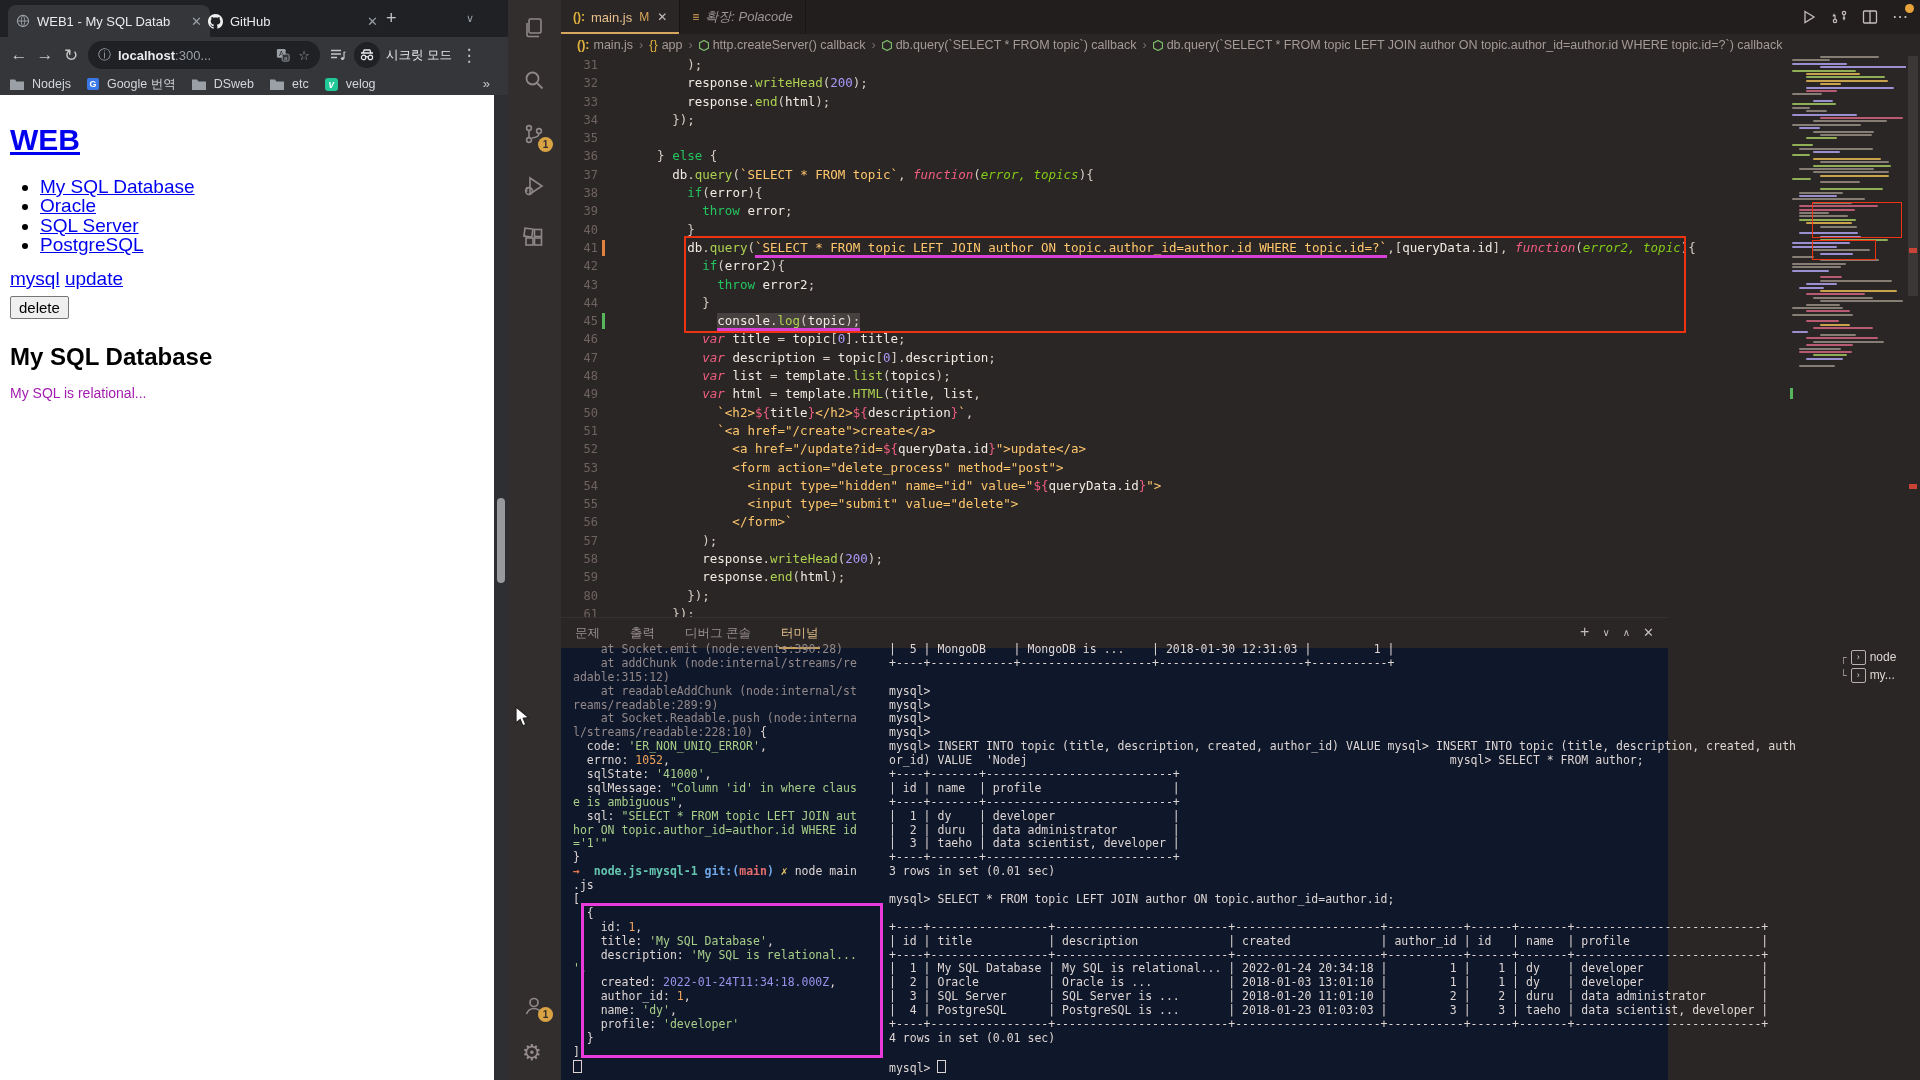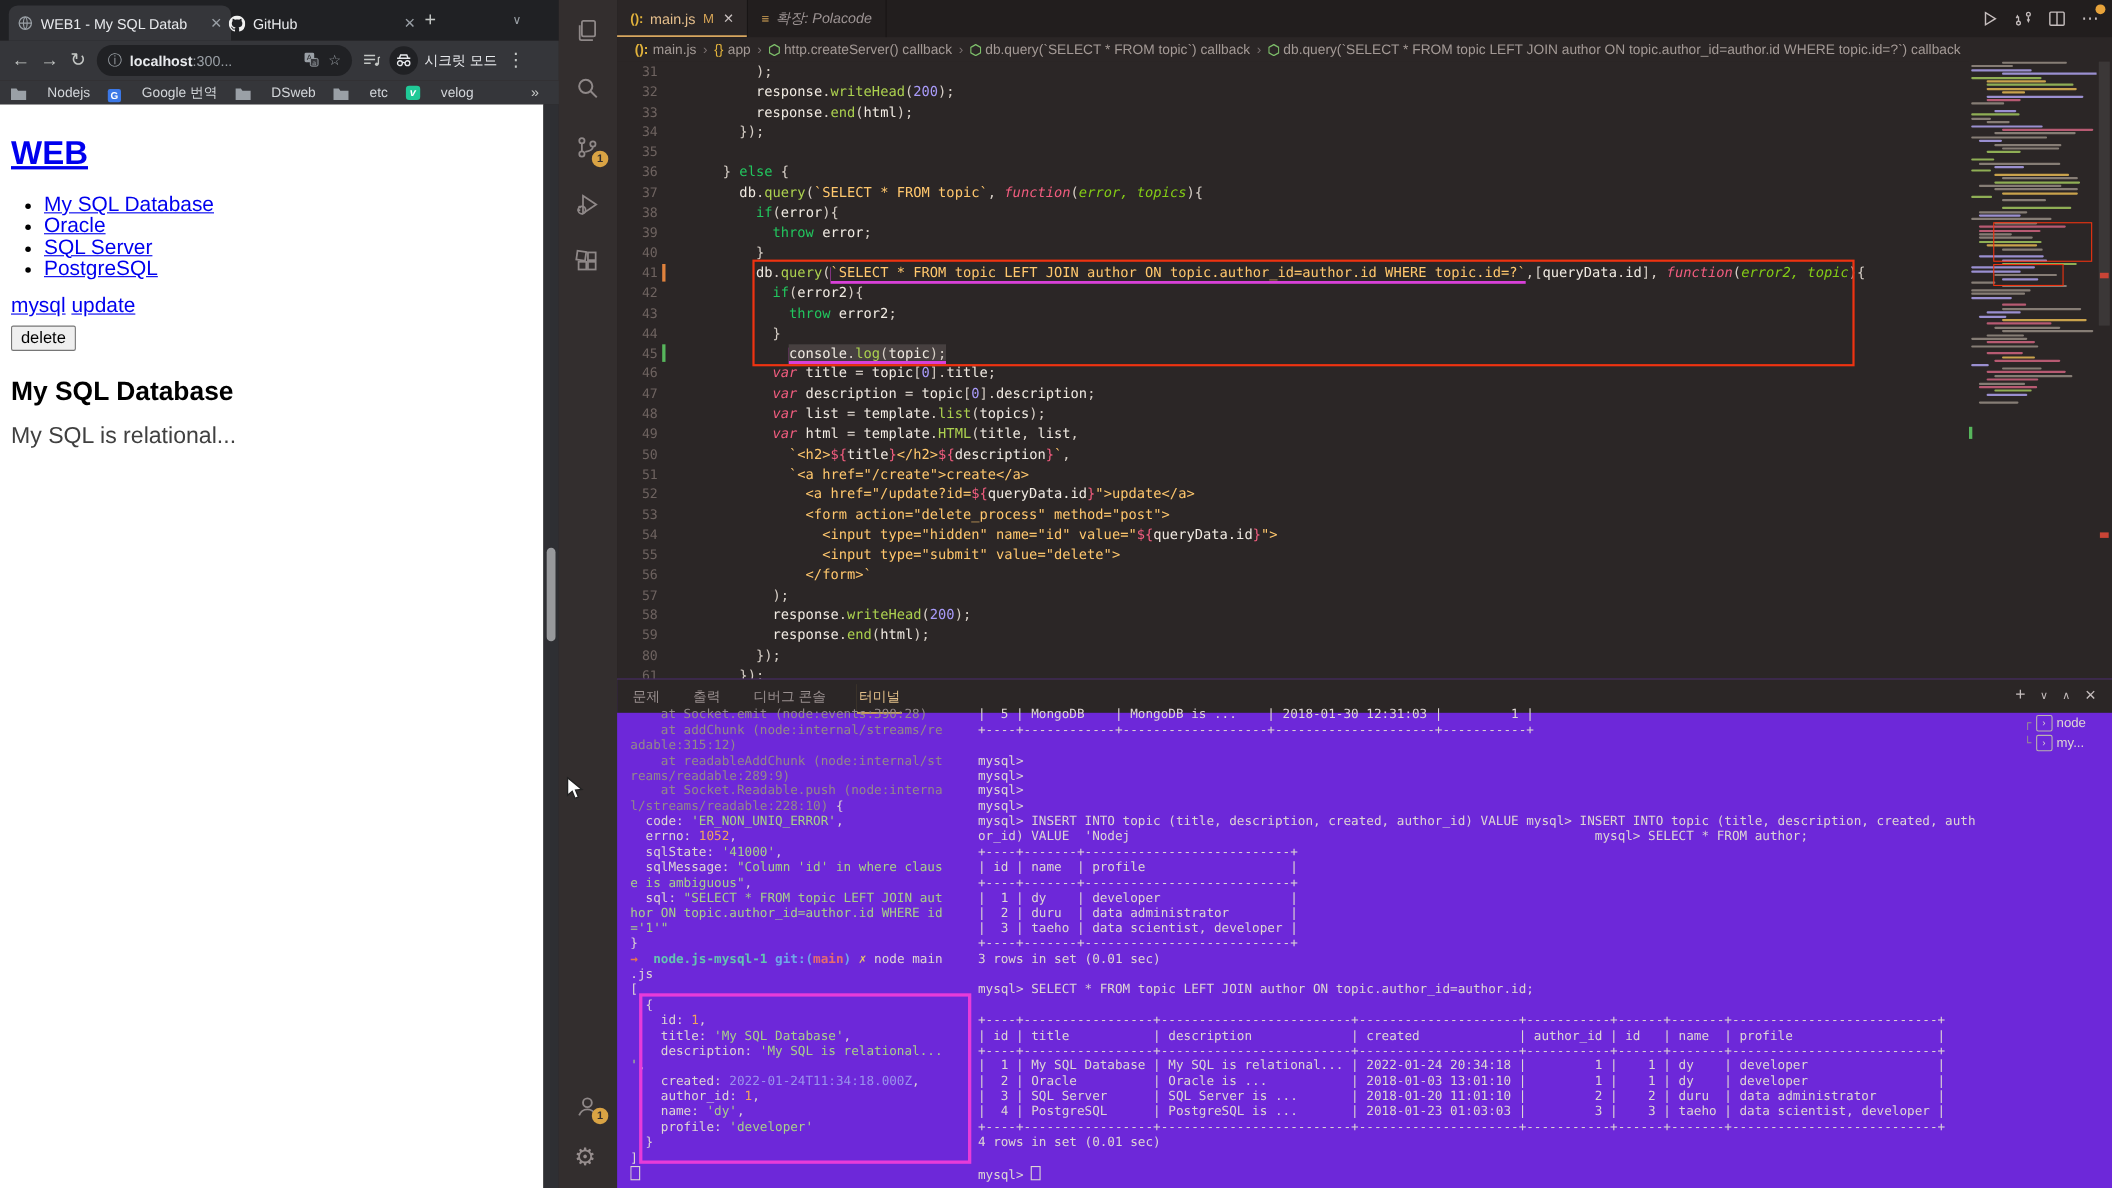--- a/index.html
+++ b/index.html
@@ -20,36 +20,36 @@
   .navic{color:#c4c7c5;font-size:17px;width:26px;text-align:center;}
   .urlpill{background:#202124;border-radius:15px;height:28px;display:flex;align-items:center;
            padding:0 10px;margin-left:4px;width:212px;color:#e8eaed;font-size:13px;}
   .urlhost{font-weight:bold;}
   .urlrest{color:#9aa0a6;}
   .pillic{color:#9aa0a6;font-size:13px;margin-right:7px;}
   .pillright{margin-left:auto;display:flex;gap:8px;color:#9aa0a6;font-size:13px;}
   .incog{display:flex;align-items:center;gap:6px;margin-left:8px;color:#e8eaed;font-size:12.5px;}
   .incogcircle{width:26px;height:26px;border-radius:50%;background:#202124;display:flex;align-items:center;justify-content:center;}
   .bookbar{left:0;top:73px;width:508px;height:22px;background:#35363a;display:flex;align-items:center;padding-left:10px;gap:16px;}
-  .bm{display:flex;align-items:flex-end;gap:19px;color:#d3d6da;font-size:12.5px;white-space:nowrap;}
+  .bm{display:flex;align-items:center;gap:8px;color:#d3d6da;font-size:12.5px;white-space:nowrap;}
   .bm-ic{display:inline-flex;width:14px;height:13px;align-items:center;justify-content:center;}
   .bm-ic.velog{background:#20c997;color:#fff;border-radius:3px;width:13px;height:13px;font-weight:bold;font-size:10px;font-style:italic;}
   .bm-ic.translate{background:#3b78e7;color:#fff;border-radius:2px;width:12px;height:12px;font-weight:bold;font-size:9px;}
   .bmore{position:absolute;right:18px;top:76px;color:#c4c7c5;font-size:13px;}
   .page{left:0;top:95px;width:494px;height:985px;background:#ffffff;padding:0;}
   .page a{color:#0000ee;text-decoration:underline;}
   .h1link{display:inline-block;margin:28px 0 0 10px;font-size:30px;font-weight:bold;}
   .page ul{margin:20px 0 0 12px;padding-left:28px;}
   .page li{font-size:19px;line-height:19.3px;margin-bottom:0;}
   .page li a{font-size:19px;}
   .actions{margin:14px 0 0 10px;font-size:19px;}
   .delbtn{margin:6px 0 0 10px;background:#efefef;border:1px solid #767676;border-radius:2px;
           font-size:15px;padding:2px 8px;font-family:"Liberation Sans",sans-serif;}
   .h2{margin:24px 0 0 10px;font-size:24px;font-weight:bold;color:#000;}
-  .ptext{margin:14px 0 0 10px;font-size:21px;color:#404040;}
+  .ptext{margin:14px 0 0 10px;font-size:14px;color:#a21caf;}
   .bscroll{left:494px;top:95px;width:14px;height:985px;background:#2e2f33;}
   .bthumb{position:absolute;left:3px;top:403px;width:8px;height:85px;background:#97999c;border-radius:4px;}
   
   .activitybar{left:508px;top:0;width:53px;height:1080px;background:#332e2e;}
   .abic{position:absolute;left:14px;width:26px;height:26px;color:#8f8888;}
   .abbadge{position:absolute;width:15px;height:15px;border-radius:50%;background:#d9a344;color:#332e2e;
            font-size:10px;font-weight:bold;display:flex;align-items:center;justify-content:center;}
   .tabbar{left:561px;top:0;width:1359px;height:34px;background:#221e1e;display:flex;}
   .etab{height:34px;display:flex;align-items:center;padding:0 12px;font-size:13px;border-right:1px solid #181515;white-space:nowrap;}
   .etab.active{background:#2b2626;box-shadow:inset 0 -2px 0 #d7a65f;}
@@ -84,21 +84,21 @@
   
   .minimap{left:1790px;top:56px;width:116px;height:560px;overflow:hidden;}
   .mm-row{height:2px;margin-bottom:1.4px;border-radius:1px;}
   .mmbox1{left:1812px;top:202px;width:88px;height:34px;border:1px solid #ee3311;}
   .mmbox2{left:1812px;top:240px;width:62px;height:18px;border:1px solid #ee3311;}
   .mmgreen{left:1790px;top:388px;width:3px;height:11px;background:#57b65c;}
   .ruler{left:1906px;top:56px;width:14px;height:561px;}
   .rthumb{position:absolute;left:2px;top:0;width:10px;height:240px;background:rgba(255,255,255,.08);}
   .rmark{position:absolute;left:3px;width:8px;height:5px;background:#c94436;}
   
-  .panel{left:561px;top:617px;width:1359px;height:463px;background:#6d28d9;border-top:1px solid #363030;}
+  .panel{left:561px;top:617px;width:1107px;height:463px;background:#0f172a;border-top:1px solid #363030;}
   .panelhead{position:absolute;left:0;top:0;width:100%;height:30px;background:#2b2626;display:flex;align-items:center;padding-left:12px;gap:26px;}
   .ptab{font-size:12.5px;color:#9a9090;padding:5px 2px;}
   .ptab.active{color:#e3c08a;box-shadow:0 2px 0 #caa158;}
   .panelicons{position:absolute;right:14px;top:5px;display:flex;gap:13px;color:#c5bdbd;font-size:13px;align-items:center;}
   .tline{height:13.9px;line-height:13.9px;font-family:"DejaVu Sans Mono",monospace;font-size:11.5px;white-space:pre;}
   .termleft{left:573px;top:643px;width:304px;height:437px;overflow:hidden;}
   .termright{left:889px;top:643px;width:925px;height:437px;overflow:hidden;color:#ded6d4;}
   .t-w{color:#ded6d4}.t-dim{color:#93898a}.t-grn{color:#a8cf8a}.t-org{color:#f0a45d}
   .t-blu{color:#9a93ec}.t-tea{color:#64c5b1;font-weight:bold}.t-gb{color:#6fa8e8;font-weight:bold}
   .t-gr{color:#e66c6c;font-weight:bold}.t-yl{color:#e8c66a}

